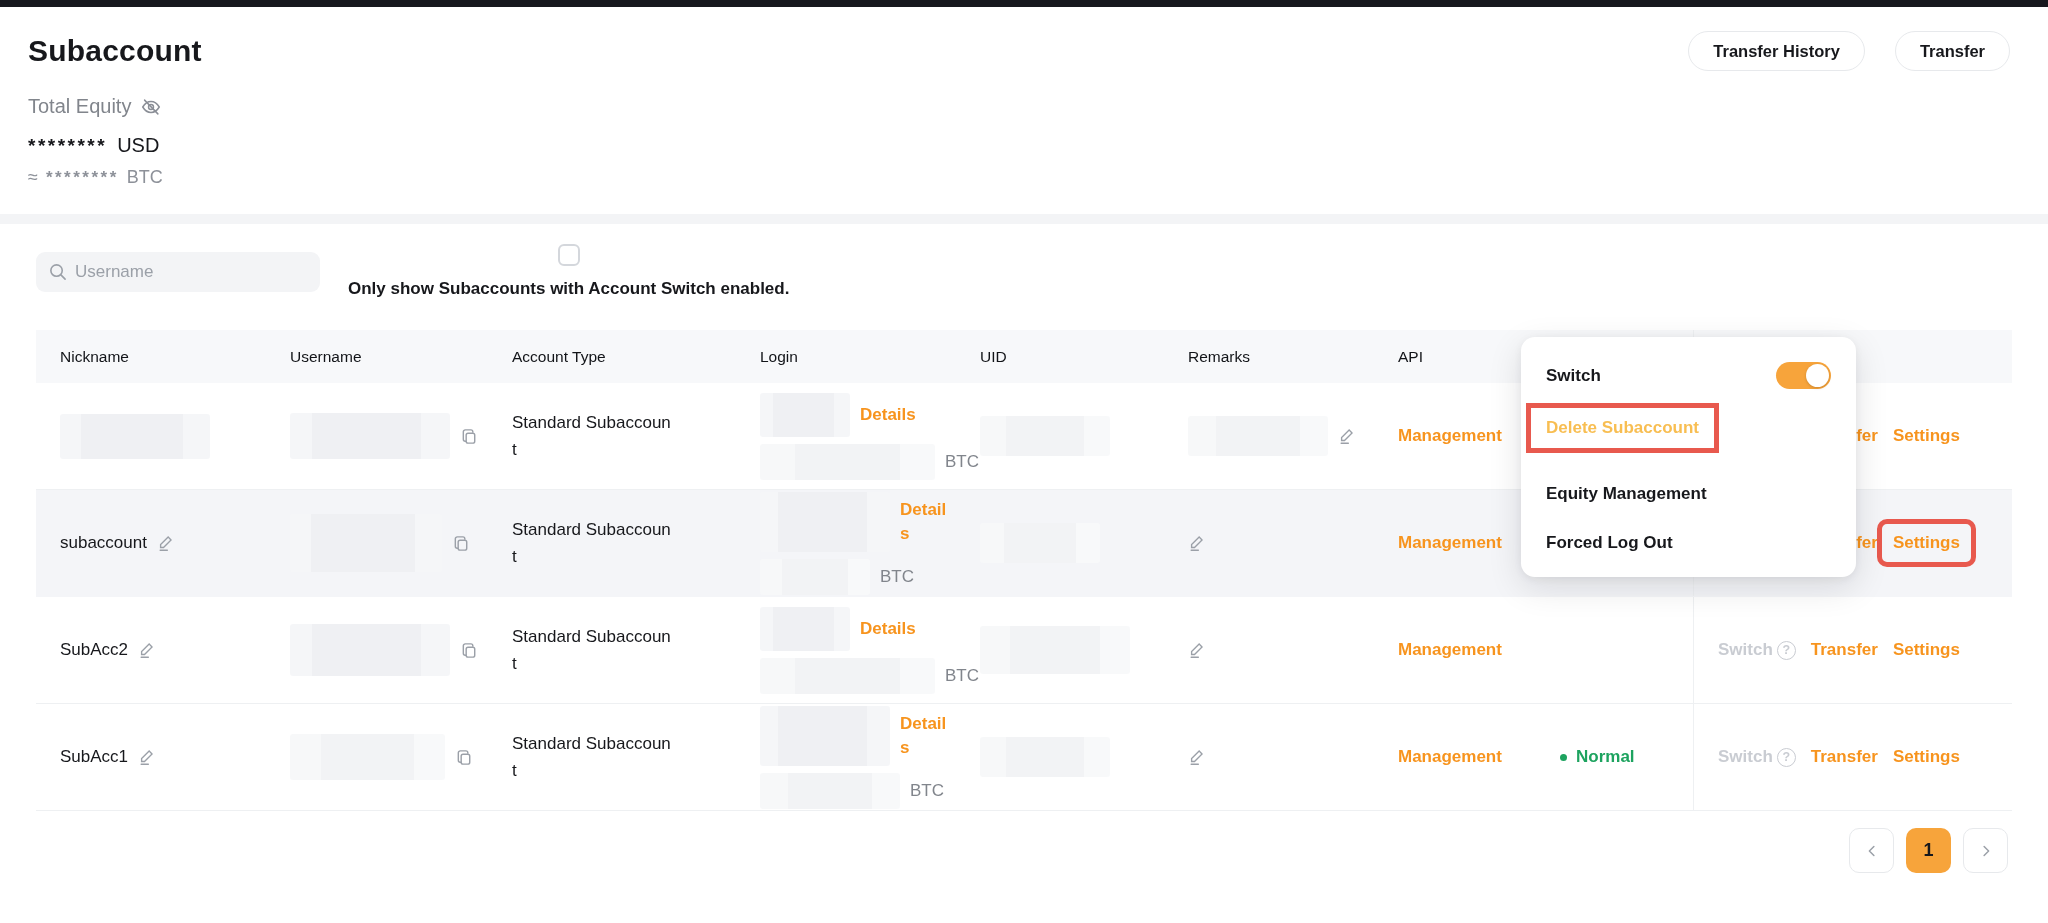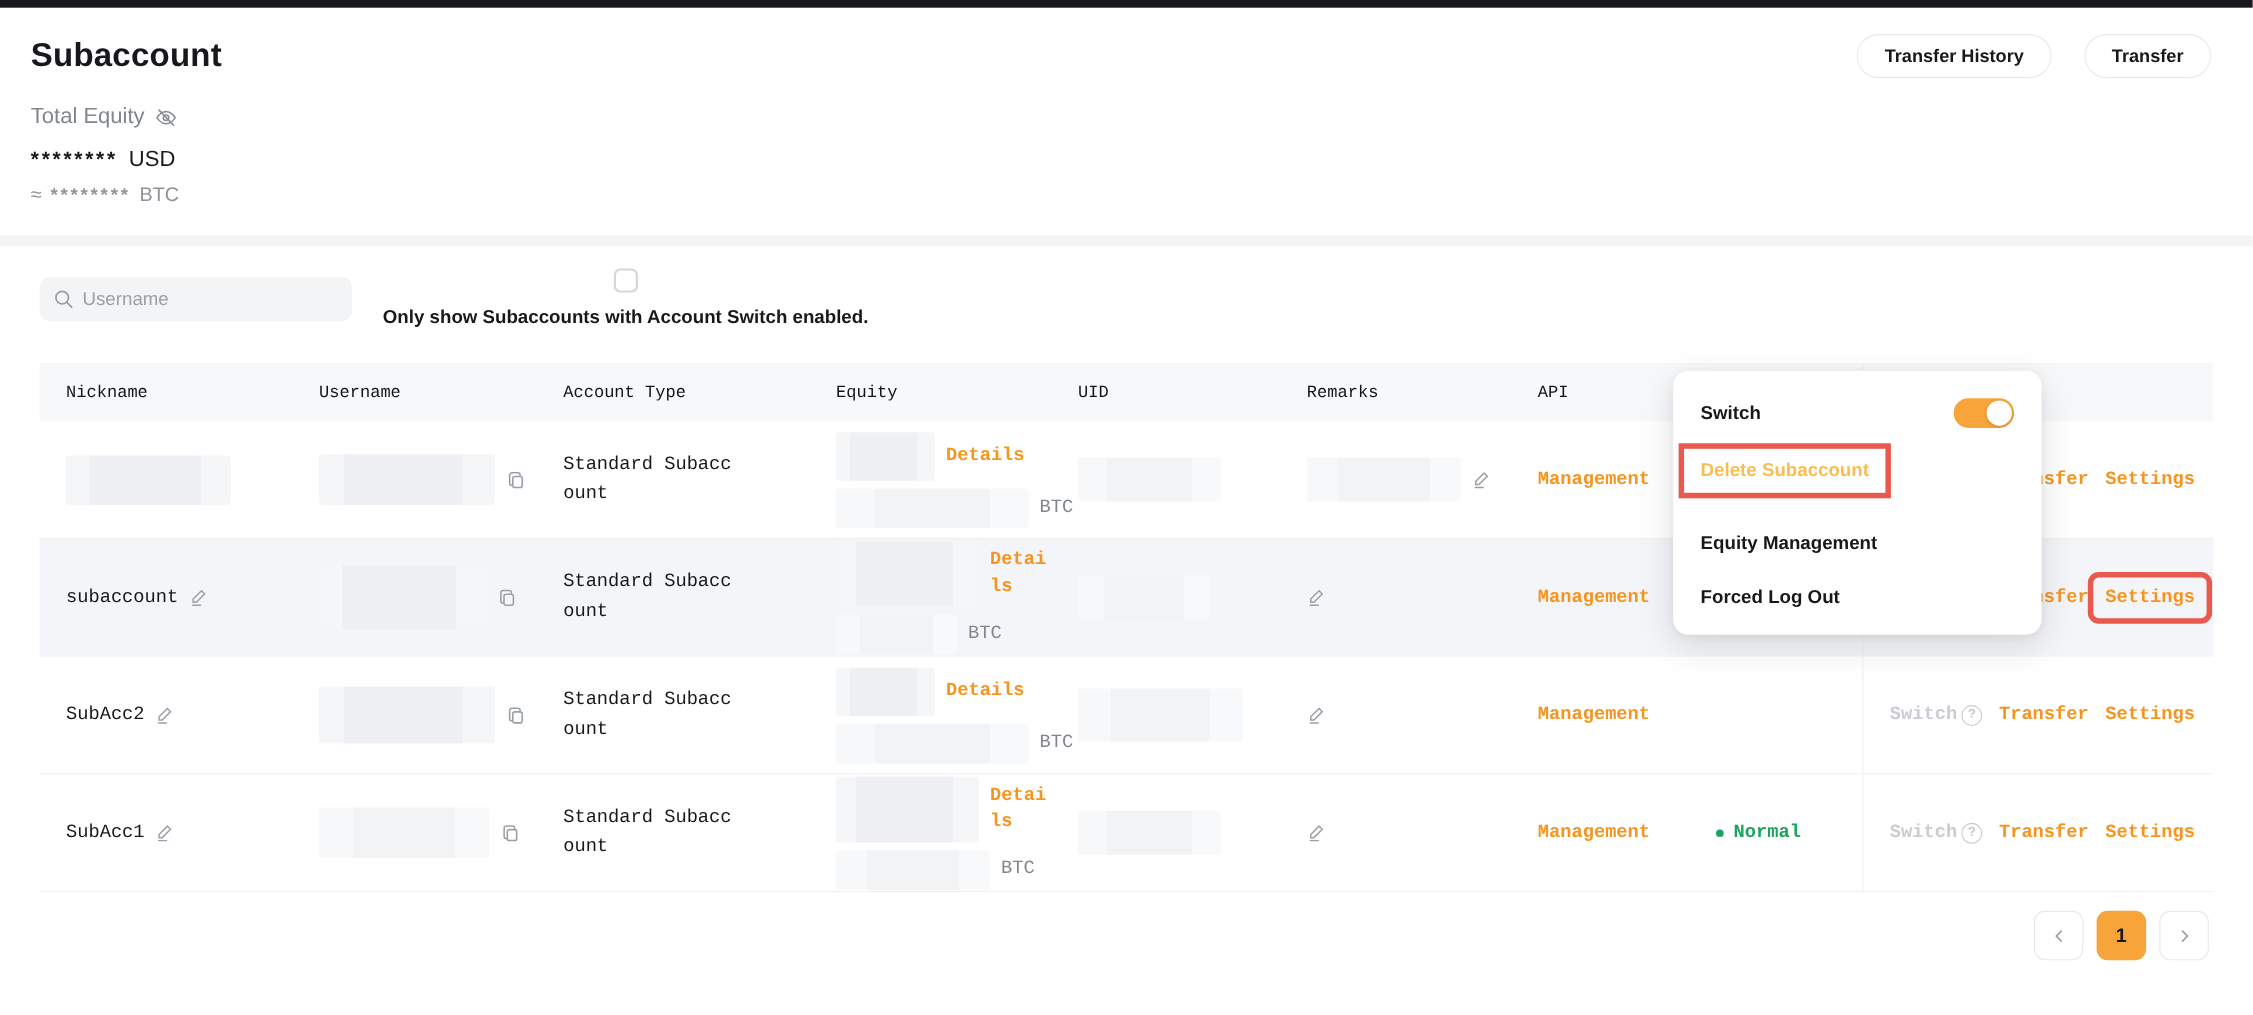--- a/index.html
+++ b/index.html
@@ -57,21 +57,21 @@
     border:none;background:transparent;outline:none;font-size:17px;color:var(--ink);
     font-family:inherit;width:100%;
   }
   .search-box input::placeholder{color:var(--lgray);}
   .checkbox-row{display:flex;align-items:center;gap:13px;flex-direction:column;}
   .checkbox-row input[type=checkbox]{
     appearance:none;width:22px;height:22px;border:2px solid #D4D7DC;border-radius:6px;background:#fff;cursor:pointer;
   }
   .checkbox-label{font-size:17px;font-weight:600;}
   
-  .table{margin-top:31px;font-family:Liberation Mono, monospace;}
+  .table{margin-top:31px;}
   .thead,.trow{
     display:grid;
     grid-template-columns:230px 222px 248px 220px 208px 210px 162px 157px 1fr;
   }
   .thead{background:var(--head-bg);height:53px;align-items:center;}
   .th{font-size:15.5px;font-weight:500;padding-left:24px;color:#121418;}
   .trow{height:107px;align-items:center;border-bottom:1px solid var(--line);}
   .trow.active{background:var(--row-hover);border-bottom-color:transparent;}
   .td{padding-left:24px;display:flex;align-items:center;gap:10px;font-size:17px;}
   .td.col-actions{justify-content:flex-end;padding-right:62px;gap:15px;border-left:1px solid var(--line);height:100%;}
@@ -186,21 +186,21 @@
       <input type="checkbox" style="">
       <span class="checkbox-label">Only show Subaccounts with Account Switch enabled.</span>
     </div>
   </div>
 
   <div class="table">
     <div class="thead">
       <div class="th">Nickname</div>
       <div class="th">Username</div>
       <div class="th">Account Type</div>
-      <div class="th">Equity</div>
+      <div class="th">Login</div>
       <div class="th">UID</div>
       <div class="th">Remarks</div>
       <div class="th">API</div>
       <div class="th"></div>
       <div class="th col-actions"></div>
     </div>
 
     <div class="trow">
       <div class="td">
           <span class="blk" style="width:150px;height:45px;"></span>

